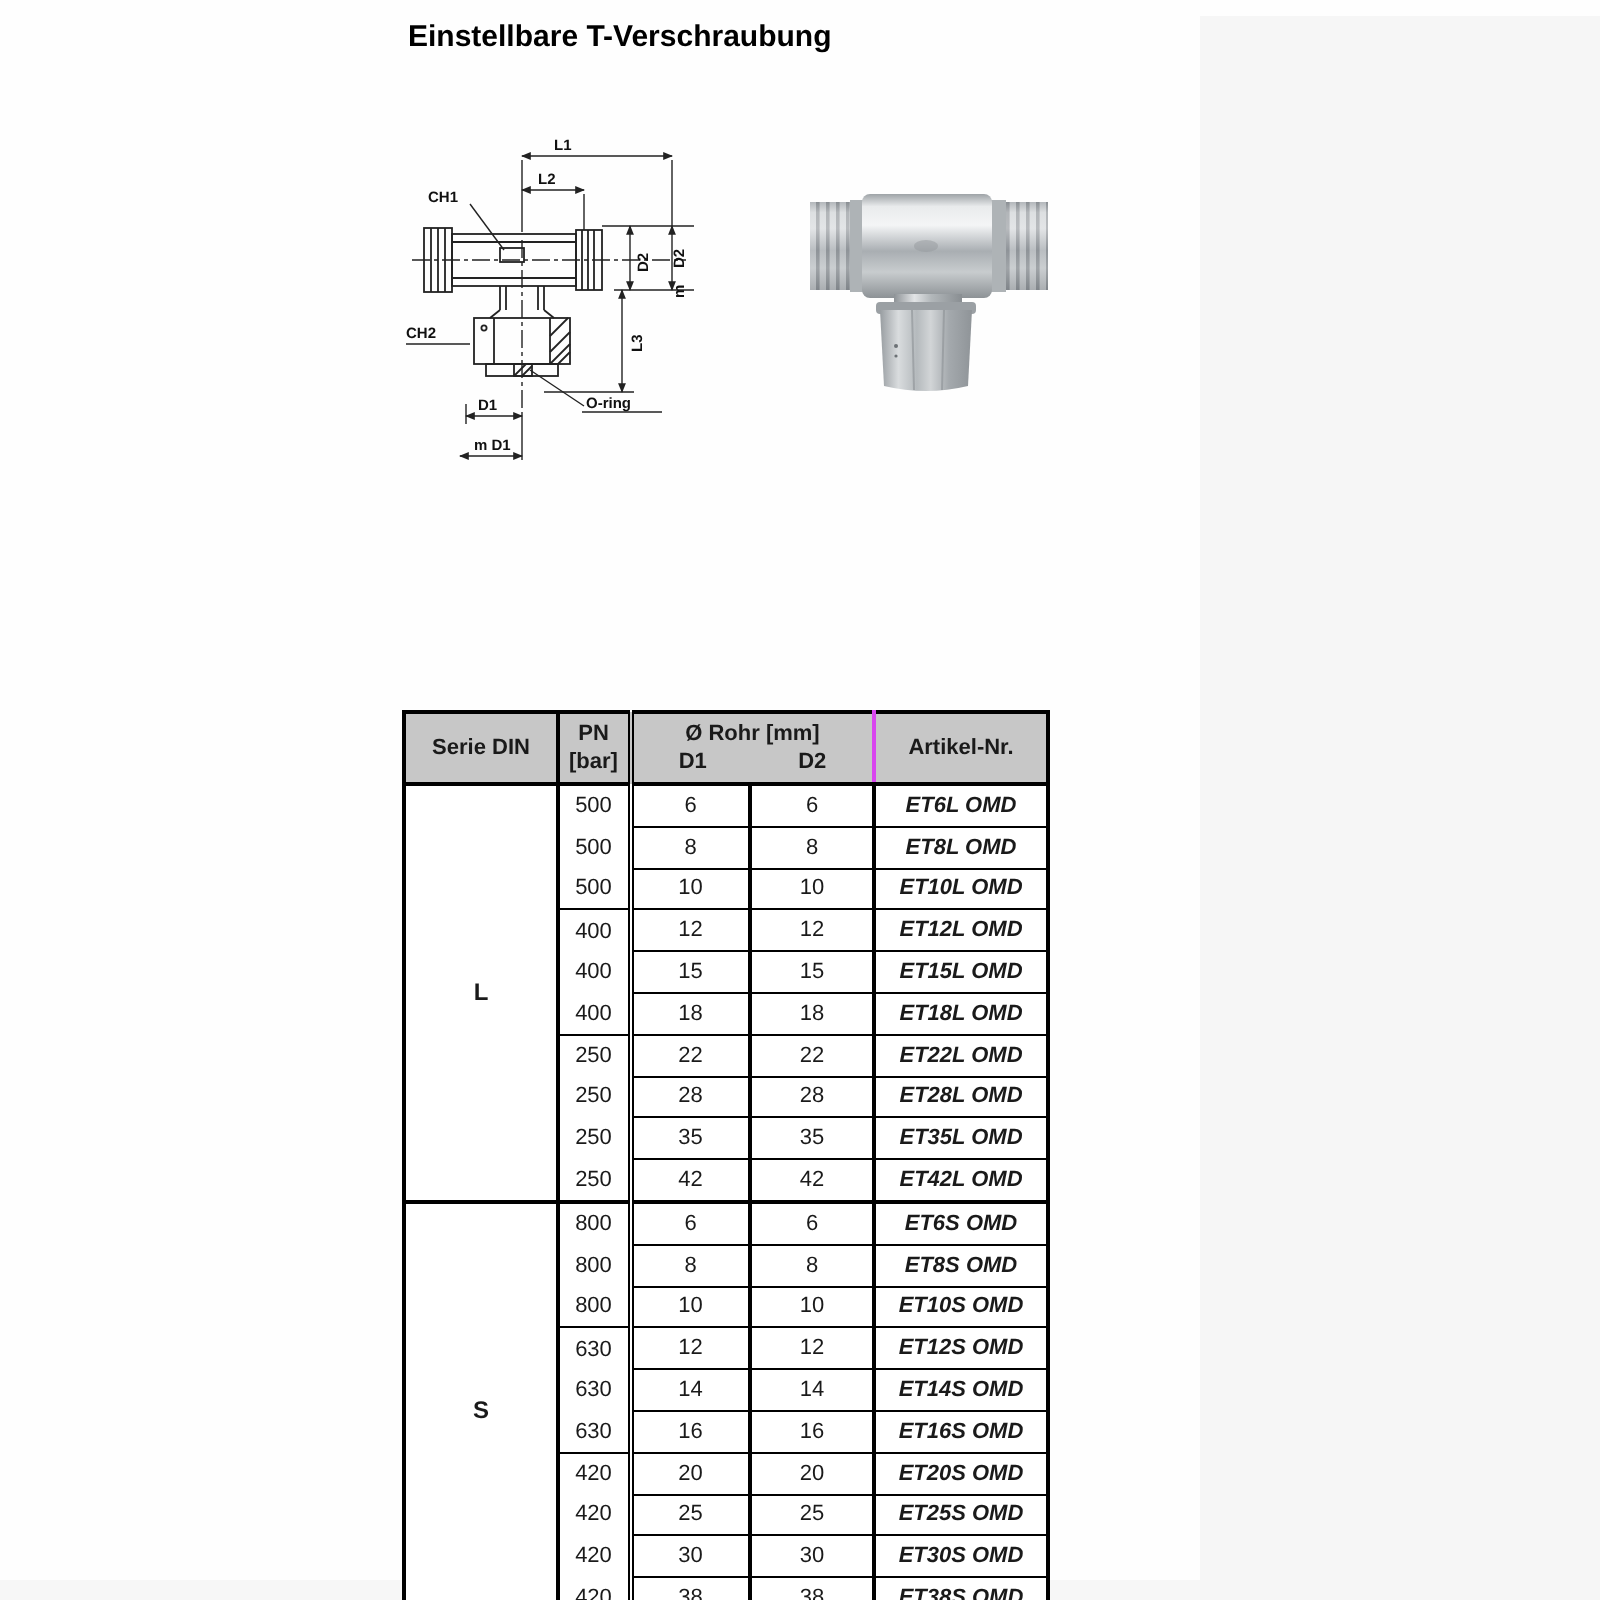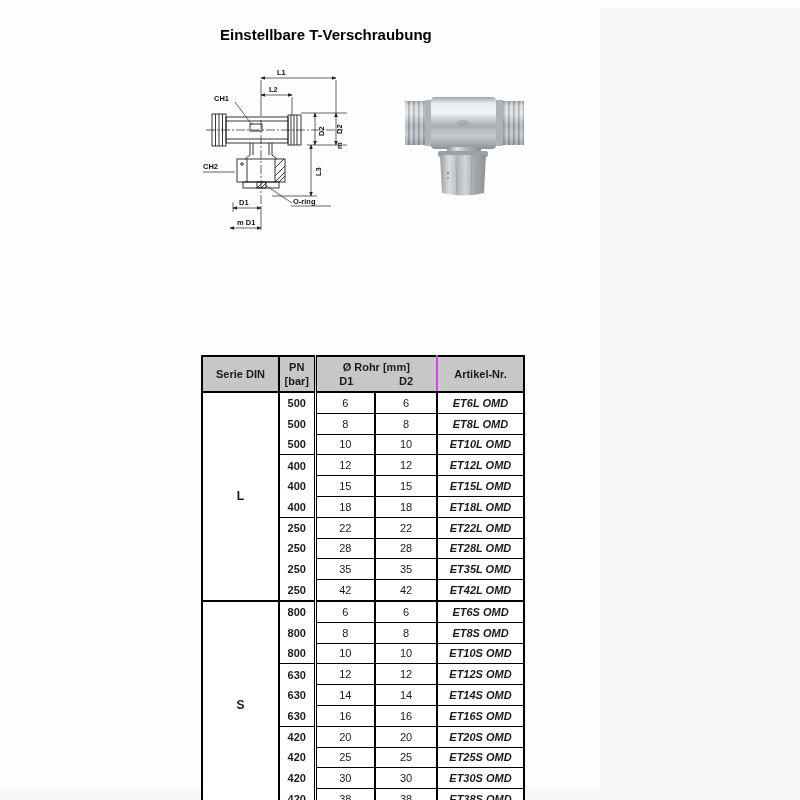--- a/index.html
+++ b/index.html
@@ -2,21 +2,21 @@
 <html><head>
 <meta charset="utf-8">
 <style>
   html,body{margin:0;padding:0;}
   body{
     width:800px;height:800px;position:relative;background:#fefefe;
     font-family:"Liberation Sans", sans-serif;color:#111;overflow:hidden;
   }
   .right-margin{position:absolute;left:600px;top:8px;width:200px;height:792px;background:#f6f6f6;}
   .bottom-margin{position:absolute;left:0;top:790px;width:600px;height:10px;background:#f7f7f7;}
-  .page-title{position:absolute;left:204px;top:10px;margin:16px;font-size:15px;line-height:18px;font-weight:bold;color:#000;}
+  .page-title{position:absolute;left:204px;top:10px;margin:0;font-size:15px;line-height:18px;font-weight:bold;color:#000;}
 
   .drawing{position:absolute;left:195px;top:60px;}
   .drawing text{font-family:"Liberation Sans", sans-serif;font-size:7.5px;font-weight:bold;fill:#111;stroke:none;}
 
   .photo{position:absolute;left:403px;top:85px;}
 
   table.specs{
     position:absolute;left:201px;top:355px;border-collapse:collapse;table-layout:fixed;
     background:#fff;border:2px solid #000;font-size:11px;color:#1a1a1a;
   }
@@ -26,21 +26,21 @@
   }
   th.col-serie{border-right:2px solid #000;margin-top:24px;}
   th.col-pn{border-right:3px double #000;margin-top:40px;}
   th.col-rohr{border-right:2px solid #d946ef;}
   .sub-cols{display:flex;width:100%;}
   .sub-cols span{flex:1;text-align:center;}
   table.specs td{
     padding:0;text-align:center;vertical-align:middle;height:19.8px;line-height:12px;background:#fff;
   }
   td.serie{font-weight:bold;font-size:12px;border-right:2px solid #000;border-bottom:2px solid #000;}
-  td.pn{border-right:3px double #000;font-weight:bold;}
+  td.pn{border-right:3px double #000;}
   td.pn.group-end{border-bottom:1px solid #000;}
   td.d1{border-right:2px solid #000;border-bottom:1px solid #000;}
   td.d2{border-right:2px solid #000;border-bottom:1px solid #000;}
   td.art{border-bottom:1px solid #000;font-weight:bold;font-style:italic;}
   tr.series-start td{border-top:2px solid #000;}
 </style>
 </head>
 <body>
 
 <div class="right-margin"></div>

